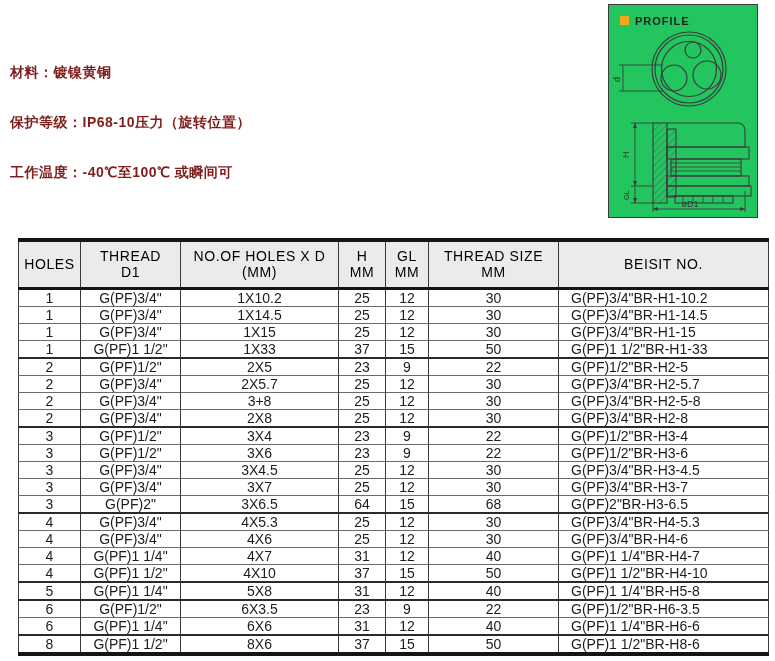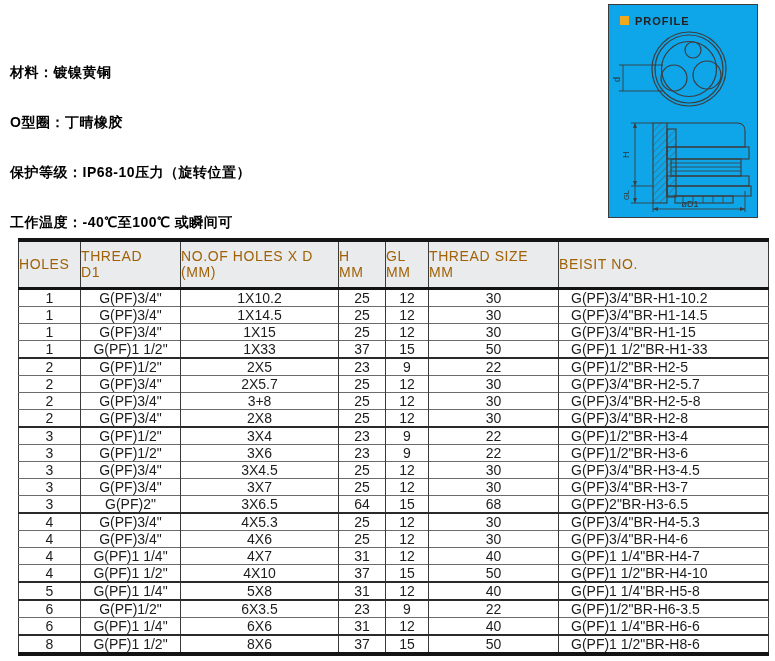--- a/index.html
+++ b/index.html
@@ -10,49 +10,49 @@
     color: #1a1a1a;
     position: relative;
     overflow: hidden;
   }
   .page { position: absolute; inset: 0; }
 
   
   .specs {
     position: absolute; left: 10px; top: 31px;
     font-size: 14px; font-weight: 700; line-height: 16.6px;
-    color: #000000; letter-spacing: 0.5px; white-space: pre;
+    color: #7f1d1d; letter-spacing: 0.5px; white-space: pre;
   }
 
   
   .profile-box {
     position: absolute; left: 608px; top: 4px;
     width: 150px; height: 214px;
     border: 1.5px solid #3c3c3c;
-    background: #0ea5e9;
+    background: #22c55e;
   }
   .profile-box svg { display:block; }
 
   
   .tbl-wrap { position: absolute; left: 18px; top: 238px; width: 750px; }
   table.data {
     width: 750px; table-layout: fixed; border-collapse: collapse;
     border-top: 4px solid #141414;
     border-bottom: 4px solid #141414;
     border-left: 1px solid #3a3a3a;
     border-right: 1px solid #3a3a3a;
     font-size: 14px;
   }
   table.data thead th {
     background: #e9ebec;
     border-bottom: 3px solid #141414;
     border-left: 1px solid #3a3a3a;
     font-weight: 400;
-    height: 48px; vertical-align: middle; text-align: left;
-    letter-spacing: 0.6px; line-height: 16px; color: #a16207;
+    height: 48px; vertical-align: middle; text-align: center;
+    letter-spacing: 0.6px; line-height: 16px; color: #000000;
   }
   table.data thead th:first-child { border-left: none; }
   table.data td {
     border-left: 1px solid #3a3a3a;
     border-top: 1px solid #6b6b6b;
     height: 16.4px; line-height: 16px;
     text-align: center; vertical-align: middle;
     white-space: nowrap; overflow: hidden; color: #1c1c1c;
   }
   table.data td:first-child { border-left: none; }
@@ -60,21 +60,20 @@
   table.data tr.group-end td { border-bottom: 2px solid #2a2a2a; }
   table.data td.col-6 { text-align: left; padding-left: 12px; }
 </style>
 </head>
 <body>
 
 <div class="page">
 
   <div class="specs">
     <div>材料：镀镍黄铜</div>
-    <div>O型圈：丁晴橡胶</div>
     <div>保护等级：IP68-10压力（旋转位置）</div>
     <div>工作温度：-40℃至100℃ 或瞬间可</div>
   </div>
 
   <div class="profile-box">
     <svg width="147" height="211" viewBox="0 0 147 211">
       <defs>
         <pattern id="hatch" width="5" height="5" patternUnits="userSpaceOnUse" patternTransform="rotate(45)">
           <line x1="0" y1="0" x2="0" y2="5" stroke="#555" stroke-width="1"></line>
         </pattern>

